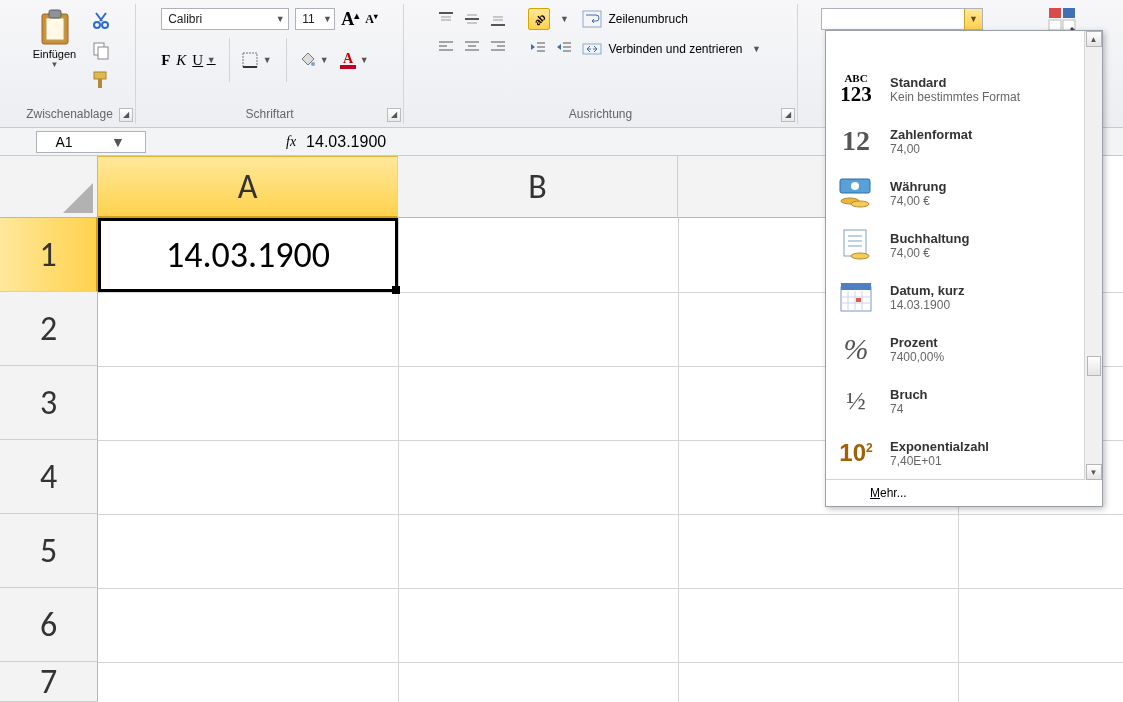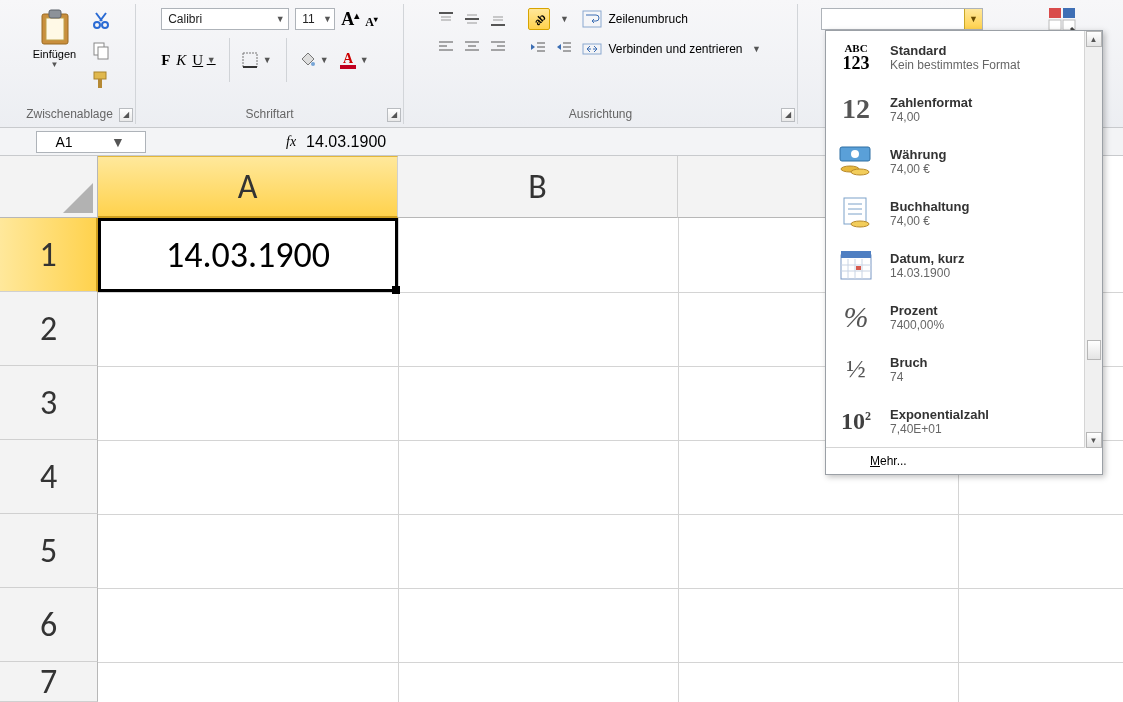--- a/index.html
+++ b/index.html
@@ -65,21 +65,21 @@
     display:flex; flex-direction:column; align-items:center; justify-content:center;
     width:56px; margin-right:6px; cursor:pointer; padding-top:4px;
   }
   .paste-big .lbl { font-size:11px; margin-top:2px; }
   .mini-col { display:flex; flex-direction:column; gap:6px; padding-top:4px;}
   .mini-btn { width:24px; height:24px; display:flex;align-items:center;justify-content:center;cursor:pointer;}
   svg { display:block; }
 
   
   .font-rows { display:flex; flex-direction:column; gap:8px; padding-top:4px;}
-  .font-row1 { display:flex; gap:6px; align-items:flex-end;}
+  .font-row1 { display:flex; gap:6px; align-items:center;}
   .font-name-box,.font-size-box {
     background:#fff;border:1px solid #aeb3b9;height:22px;display:flex;align-items:center;
   }
   .font-name-box { width:128px; }
   .font-size-box { width:40px; }
   .font-name-box span:first-child,.font-size-box span:first-child{flex:1;padding:0 6px;color:#222;}
   .dd-arrow{width:16px;display:flex;align-items:center;justify-content:center;color:#555;font-size:9px;}
   .aa-up,.aa-down{font-family:"Times New Roman",serif;font-weight:bold;cursor:pointer;}
   .aa-up{font-size:18px;} .aa-down{font-size:12px;}
   .font-row2{display:flex;gap:6px;align-items:center;}
@@ -139,36 +139,36 @@
 
   
   .fmt-panel{
     position:absolute; top:30px; right:20px; width:278px; background:#fff;
     border:1px solid #9ba0a6; box-shadow:2px 2px 6px rgba(0,0,0,.25);
     z-index:50;
   }
   .fmt-scroll{position:absolute;right:0;top:0;bottom:26px;width:18px;background:#f0f0f0;border-left:1px solid #d5d5d5;display:flex;flex-direction:column;justify-content:space-between;align-items:center;}
   .fmt-scroll .up,.fmt-scroll .down{width:16px;height:16px;border:1px solid #b6b6b6;background:linear-gradient(#fff,#e4e4e4);font-size:8px;display:flex;align-items:center;justify-content:center;color:#555;cursor:pointer;}
   .fmt-scroll .thumb{width:14px;height:20px;border:1px solid #b6b6b6;background:linear-gradient(#fff,#e4e4e4);margin-top:220px;}
-  .fmt-list{padding-right:18px;}
+  .fmt-list{padding-right:18px;margin-top:32px;}
   .fmt-item{display:flex;align-items:center;padding:8px 10px;gap:14px;cursor:pointer;}
   .fmt-icon{width:40px;height:36px;display:flex;align-items:center;justify-content:center;}
   .fmt-text{display:flex;flex-direction:column;}
   .fmt-title{font-weight:bold;font-size:13px;color:#333;}
   .fmt-sample{font-size:12px;color:#666;}
   .fmt-more{border-top:1px solid #d5d5d5;padding:6px 10px 6px 44px;font-size:12px;cursor:pointer;}
   .fmt-more u{text-decoration:underline;}
 
   
   .abc123{font-family:"Times New Roman",serif;font-weight:bold;text-align:center;line-height:1;}
-  .abc123 .sm{font-size:11px;} .abc123 .big{font-size:18px;}
+  .abc123 .sm{font-size:11px;} .abc123 .big{font-size:21px;}
   .big12{font-family:"Times New Roman",serif;font-weight:bold;font-size:28px;color:#555;}
   .pct{font-family:"Times New Roman",serif;font-style:italic;font-size:30px;color:#555;}
   .frac{font-family:"Times New Roman",serif;font-size:26px;color:#555;position:relative;}
-  .exp{font-family:Liberation Serif, serif;font-weight:bold;font-size:24px;color:#404040;}
+  .exp{font-family:Liberation Sans, sans-serif;font-weight:bold;font-size:24px;color:#a16207;}
   .exp sup{font-size:12px;}
 </style>
 </head>
 <body>
 
 <div class="ribbon">
 
   <div class="ribbon-group" style="width:132px;justify-content:space-between;">
     <div class="ribbon-group-body">
       <div class="paste-big">

